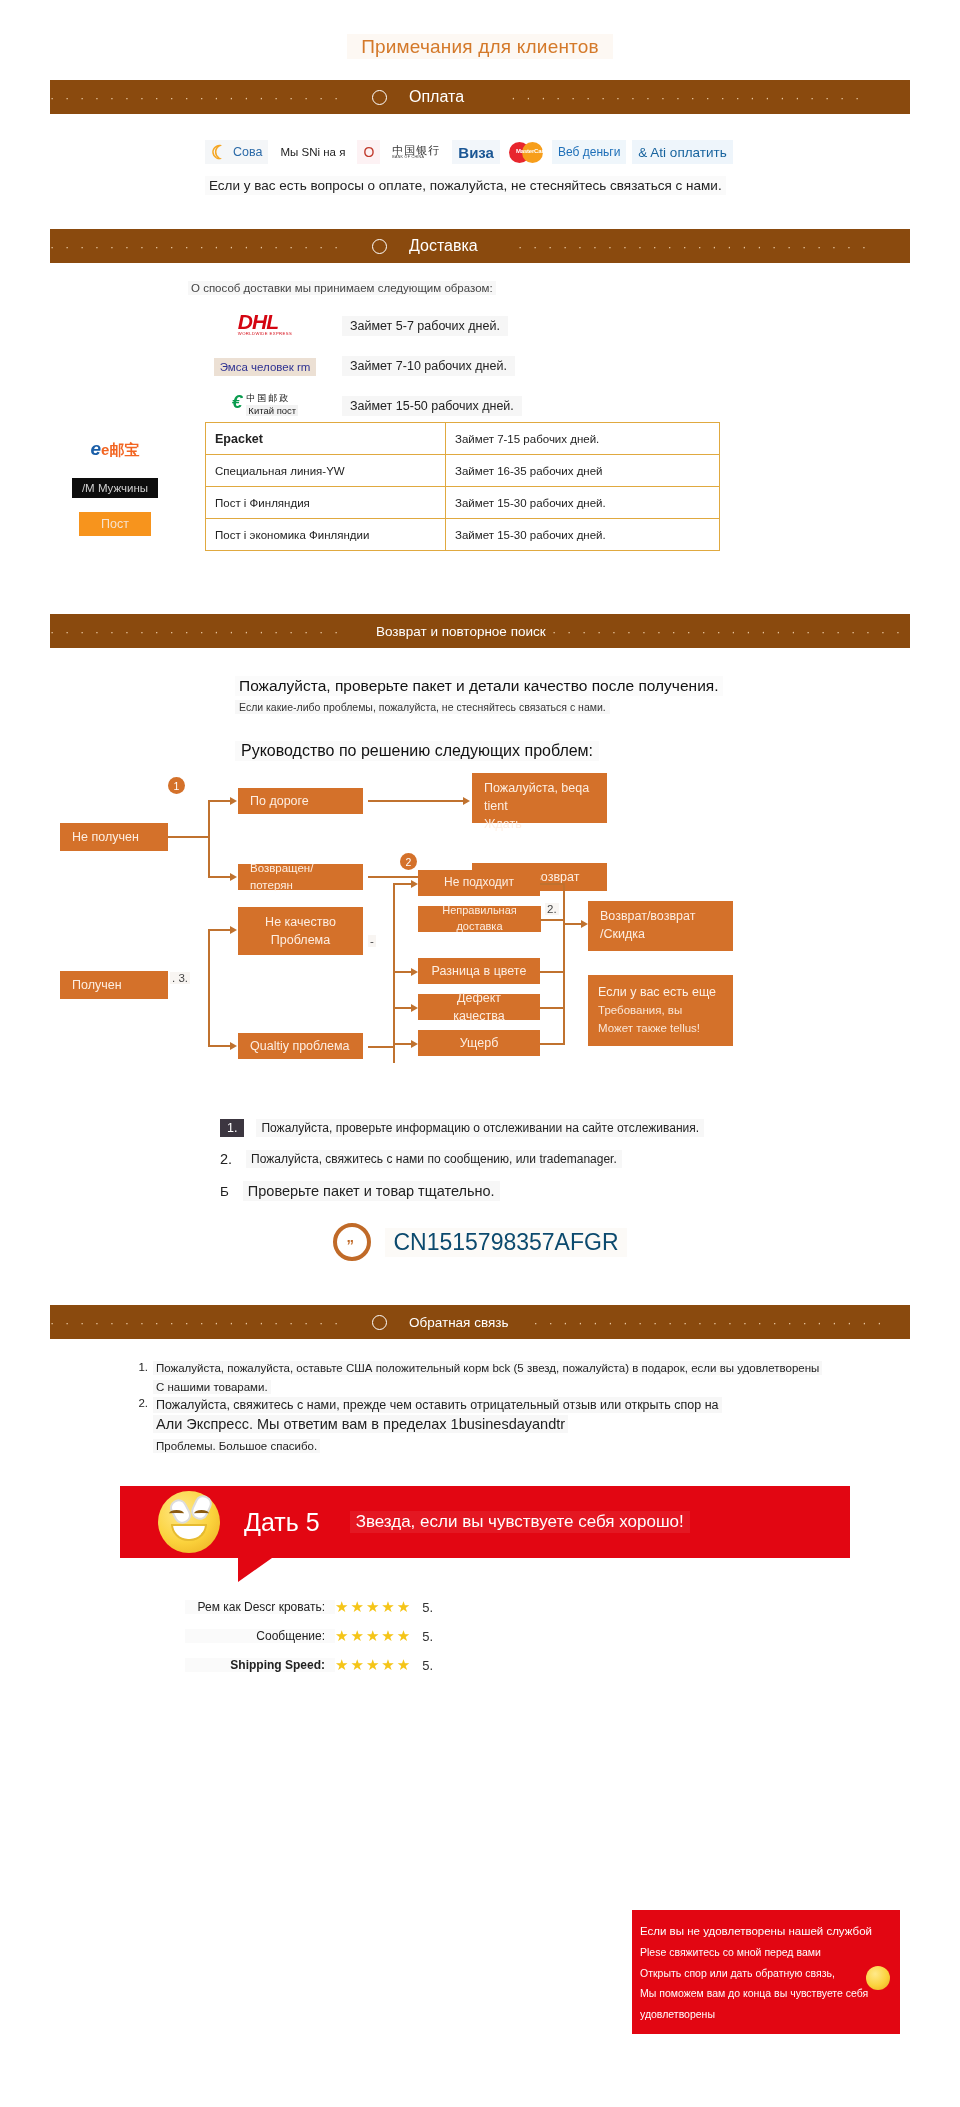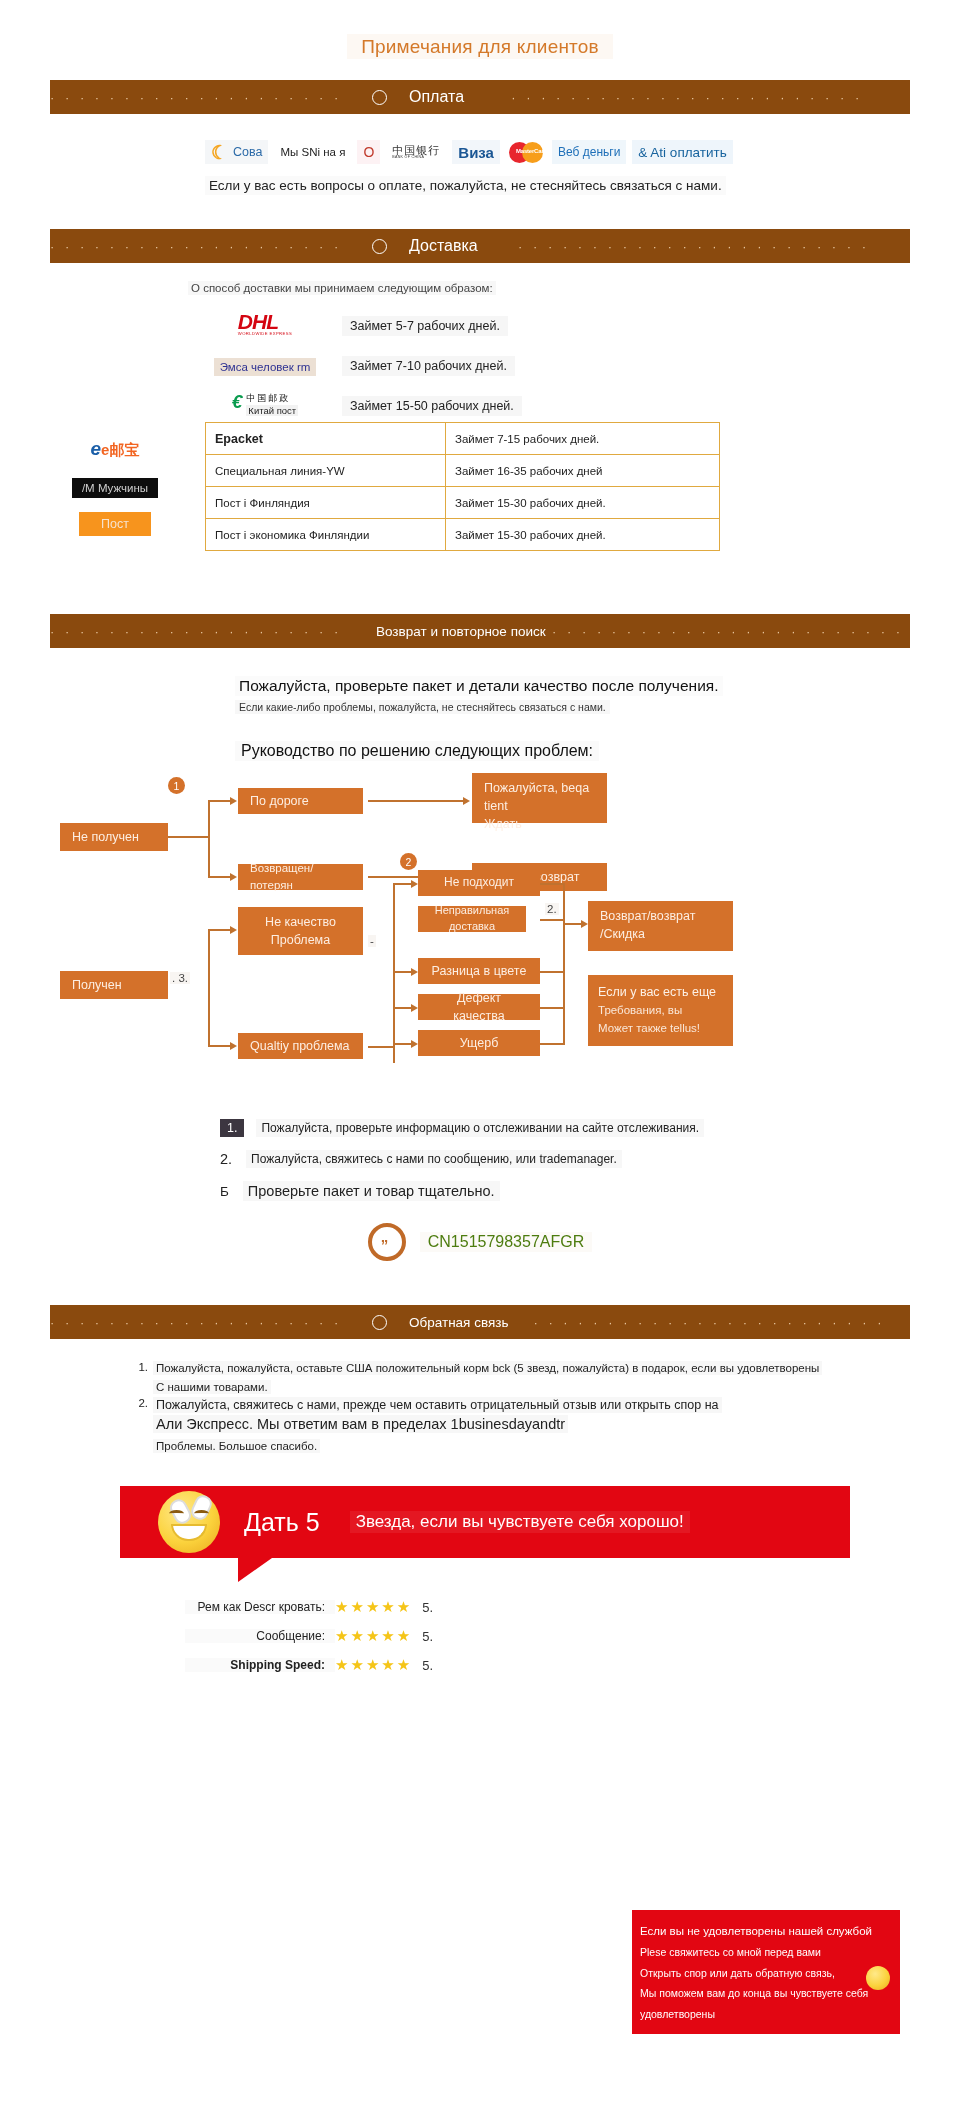--- a/index.html
+++ b/index.html
@@ -159,21 +159,21 @@
   .ntext{ font-size:12px; color:#222; background:#f7f7f7; padding:2px 5px;}
   .ntext.big{ font-size:14.5px; }
 
   
   .track{ display:flex; align-items:center; justify-content:center; margin-top:22px; gap:14px;}
   .track .tico{
     width:38px;height:38px;border-radius:50%;
     border:4px solid #c06a28; position:relative;
   }
   .track .tico b{ position:absolute; left:9px; top:9px; color:#c06a28; font-size:15px; letter-spacing:1px; font-weight:bold;}
-  .track .tnum{ font-size:16px; color:#4d7c0f; background:#fcfaf7; padding:1px 8px;}
+  .track .tnum{ font-size:23px; color:#0c4a6e; background:#fcfaf7; padding:1px 8px;}
 
   
   .fb-list{ margin:22px 0 0 80px; }
   .fb-li{ display:flex; font-size:11.5px; color:#222; margin-bottom:2px;}
   .fb-li .no{ width:18px; text-align:right; margin-right:5px;}
   .fb-li .tx{ background:#f7f7f7; padding:1px 3px;}
   .fb-sub{ margin-left:23px; font-size:11.5px; color:#222; background:#f7f7f7; padding:1px 3px; display:inline-block; margin-bottom:3px;}
   .fb-sub.big{ font-size:14.5px; }
 
   
@@ -399,21 +399,21 @@
     <div class="fline" style="left:343px;top:108px;width:18px;height:2px;"></div>
     <div class="farr" style="left:361px;top:105px;"></div>
     <div class="fline" style="left:343px;top:196px;width:18px;height:2px;"></div>
     <div class="farr" style="left:361px;top:193px;"></div>
     <div class="fline" style="left:343px;top:232px;width:18px;height:2px;"></div>
     <div class="farr" style="left:361px;top:229px;"></div>
     <div class="fline" style="left:343px;top:268px;width:18px;height:2px;"></div>
     <div class="farr" style="left:361px;top:265px;"></div>
 
     <div class="fbox center" style="left:368px;top:95px;width:122px;height:26px;font-size:12px;">Не подходит</div>
-    <div class="fbox center" style="left:368px;top:131px;width:108px;height:26px;font-size:11px;">Неправильная доставка</div>
+    <div class="fbox center" style="left:368px;top:131px;width:123px;height:26px;font-size:11px;">Неправильная доставка</div>
     <div class="fbox center" style="left:368px;top:183px;width:122px;height:26px;">Разница в цвете</div>
     <div class="fbox center" style="left:368px;top:219px;width:122px;height:26px;">Дефект качества</div>
     <div class="fbox center" style="left:368px;top:255px;width:122px;height:26px;">Ущерб</div>
 
     <div class="fline" style="left:490px;top:108px;width:23px;height:2px;"></div>
     <div class="fline" style="left:490px;top:144px;width:23px;height:2px;"></div>
     <div class="fline" style="left:490px;top:196px;width:23px;height:2px;"></div>
     <div class="fline" style="left:490px;top:232px;width:23px;height:2px;"></div>
     <div class="fline" style="left:490px;top:268px;width:23px;height:2px;"></div>
     <div class="fline" style="left:513px;top:108px;width:2px;height:162px;"></div>

